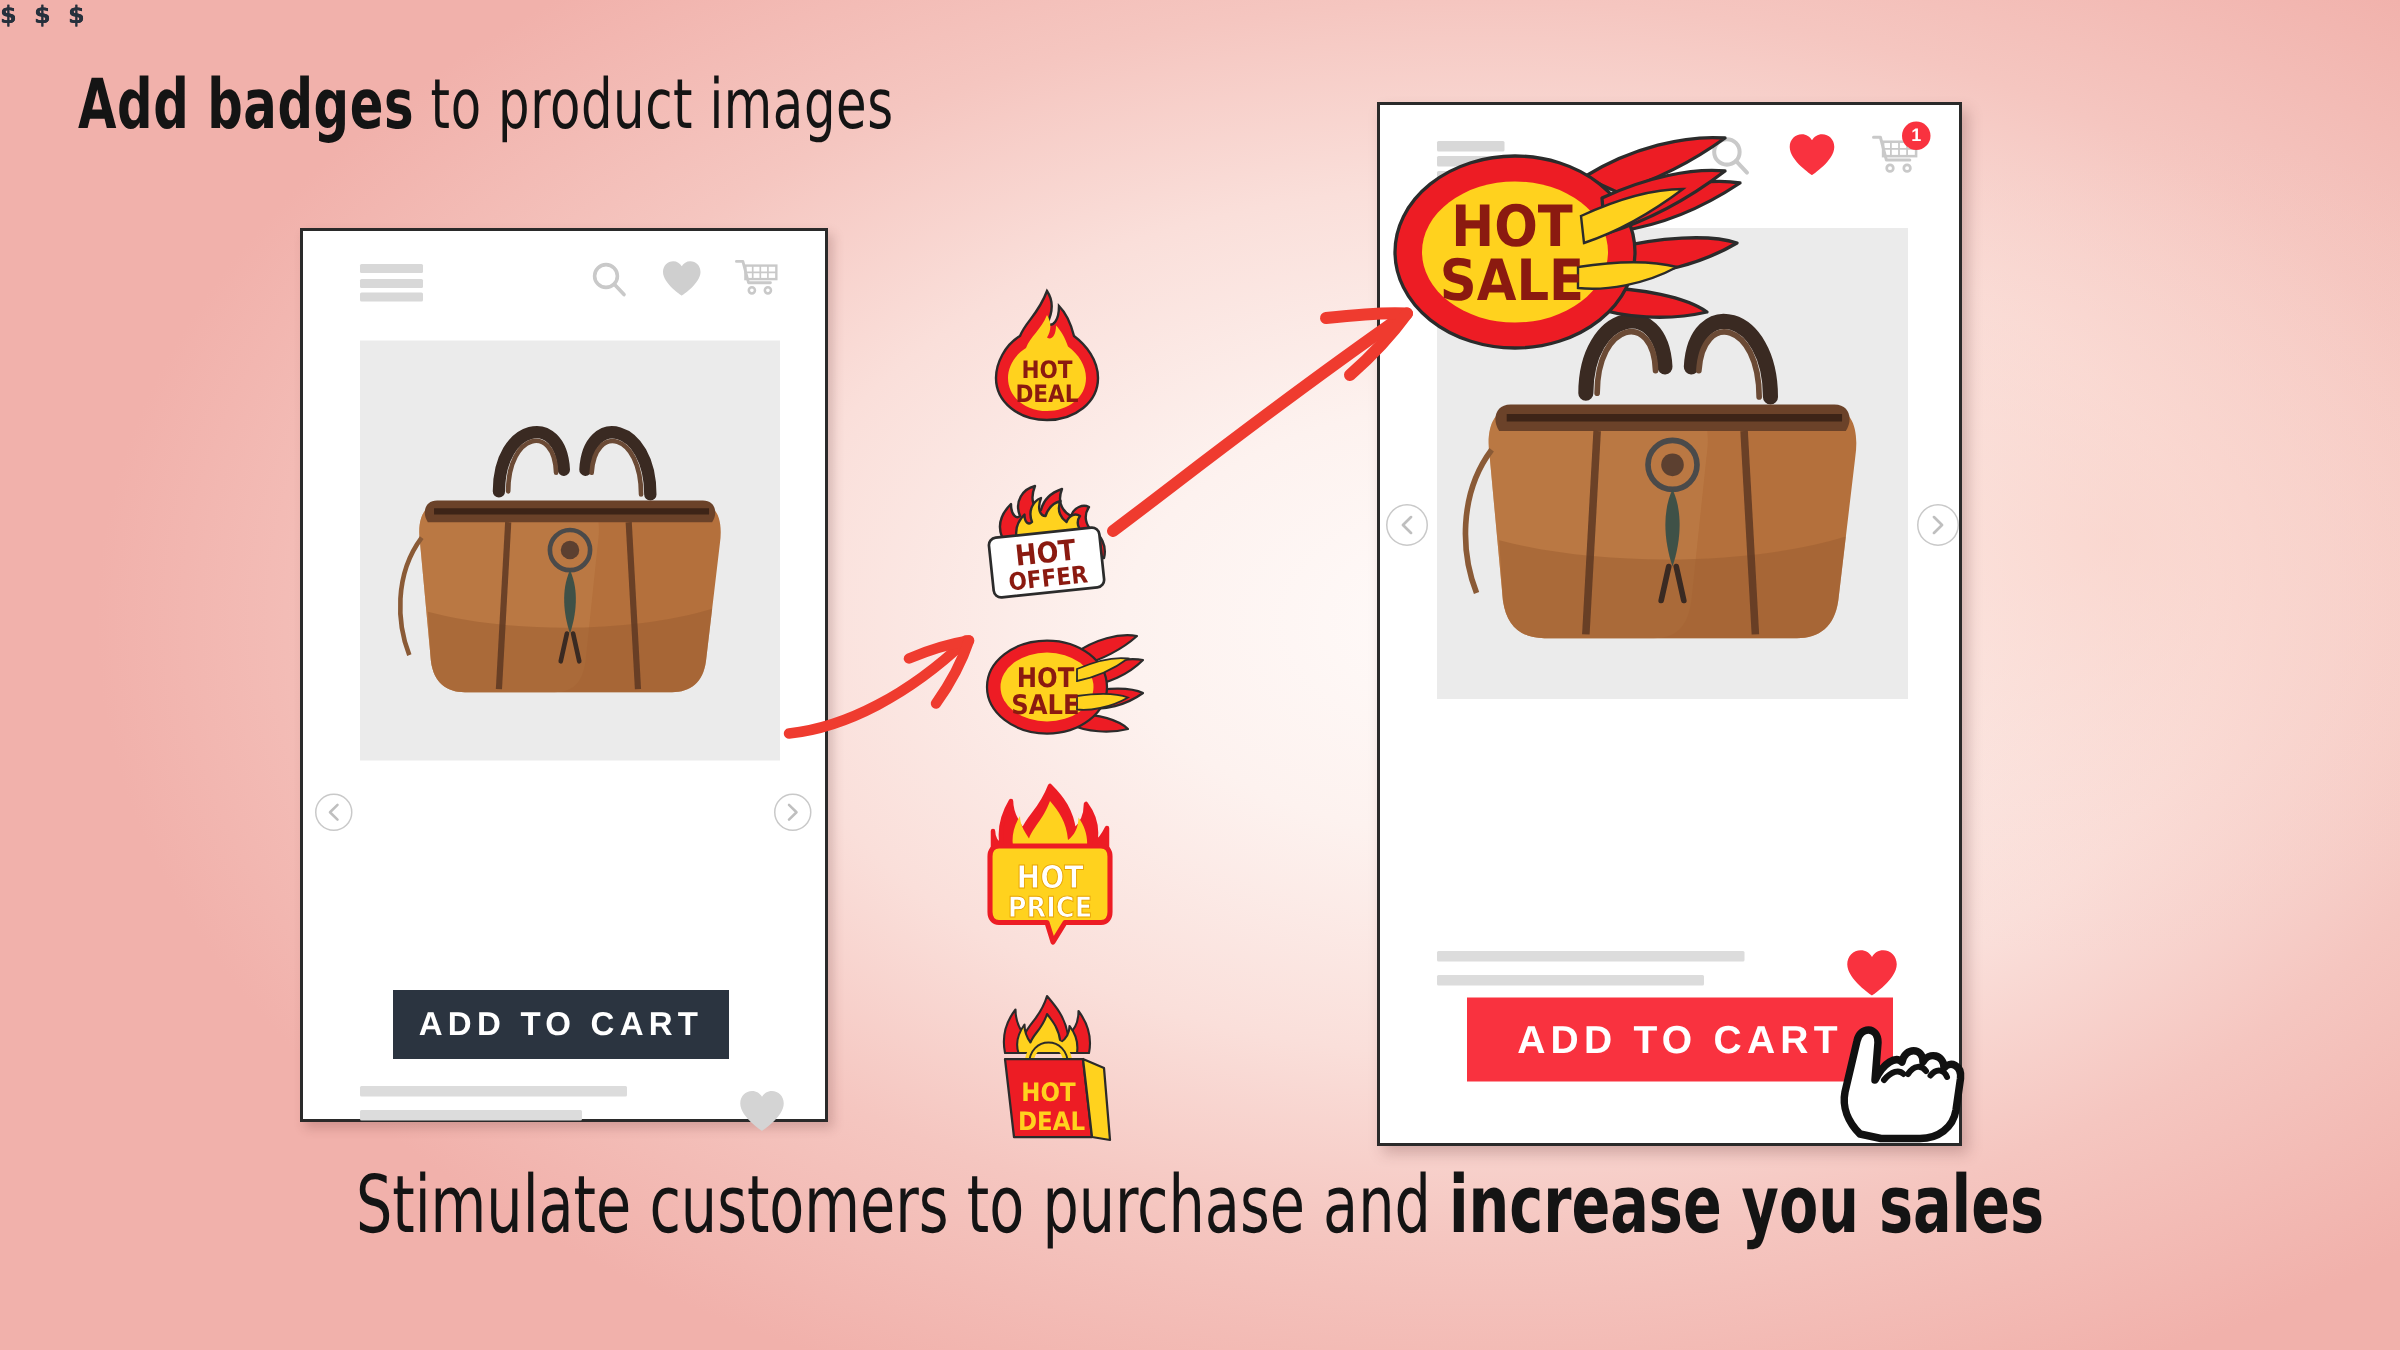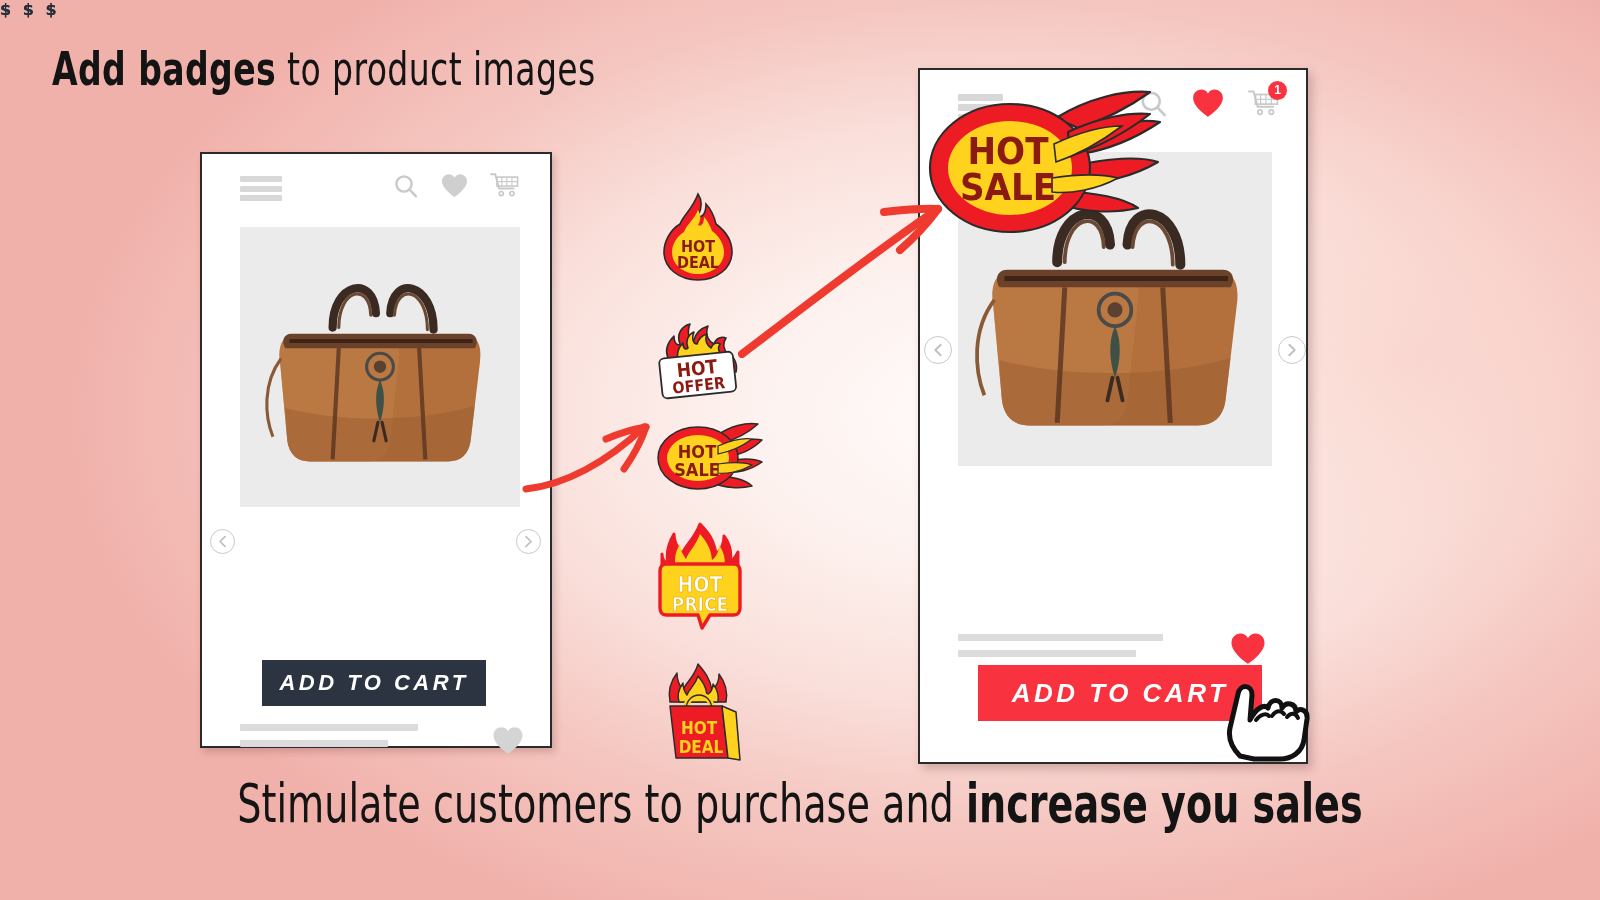--- a/index.html
+++ b/index.html
@@ -76,21 +76,21 @@
   .arrowbtn svg{display:block;}
 
   .lines{position:absolute;}
   .lines i{display:block;background:#dcdcdc;height:7px;border-radius:1px;}
   .lines i+i{margin-top:9px;}
 
   .fav{position:absolute;}
   .price{position:absolute;font-family:"DejaVu Sans",sans-serif;font-weight:bold;color:#26303c;letter-spacing:3px;}
 
   .cta{position:absolute;display:flex;align-items:center;justify-content:center;
-    color:#fff;font-family:"Liberation Sans",sans-serif;font-weight:bold;letter-spacing:3.5px;font-style:italic;}
+    color:#fff;font-family:"Liberation Sans",sans-serif;font-weight:bold;letter-spacing:3.5px;}
   .cta.dark{background:#2b3440;}
   .cta.red{background:#f9323f;}
 
   
   .badge{position:absolute;}
   .badge svg{display:block;}
   .btext{font-family:"DejaVu Sans Condensed","Liberation Sans Narrow","Liberation Sans",sans-serif;font-weight:bold;}
 
   .arrowdraw{position:absolute;pointer-events:none;}
   .cursor{position:absolute;pointer-events:none;}

